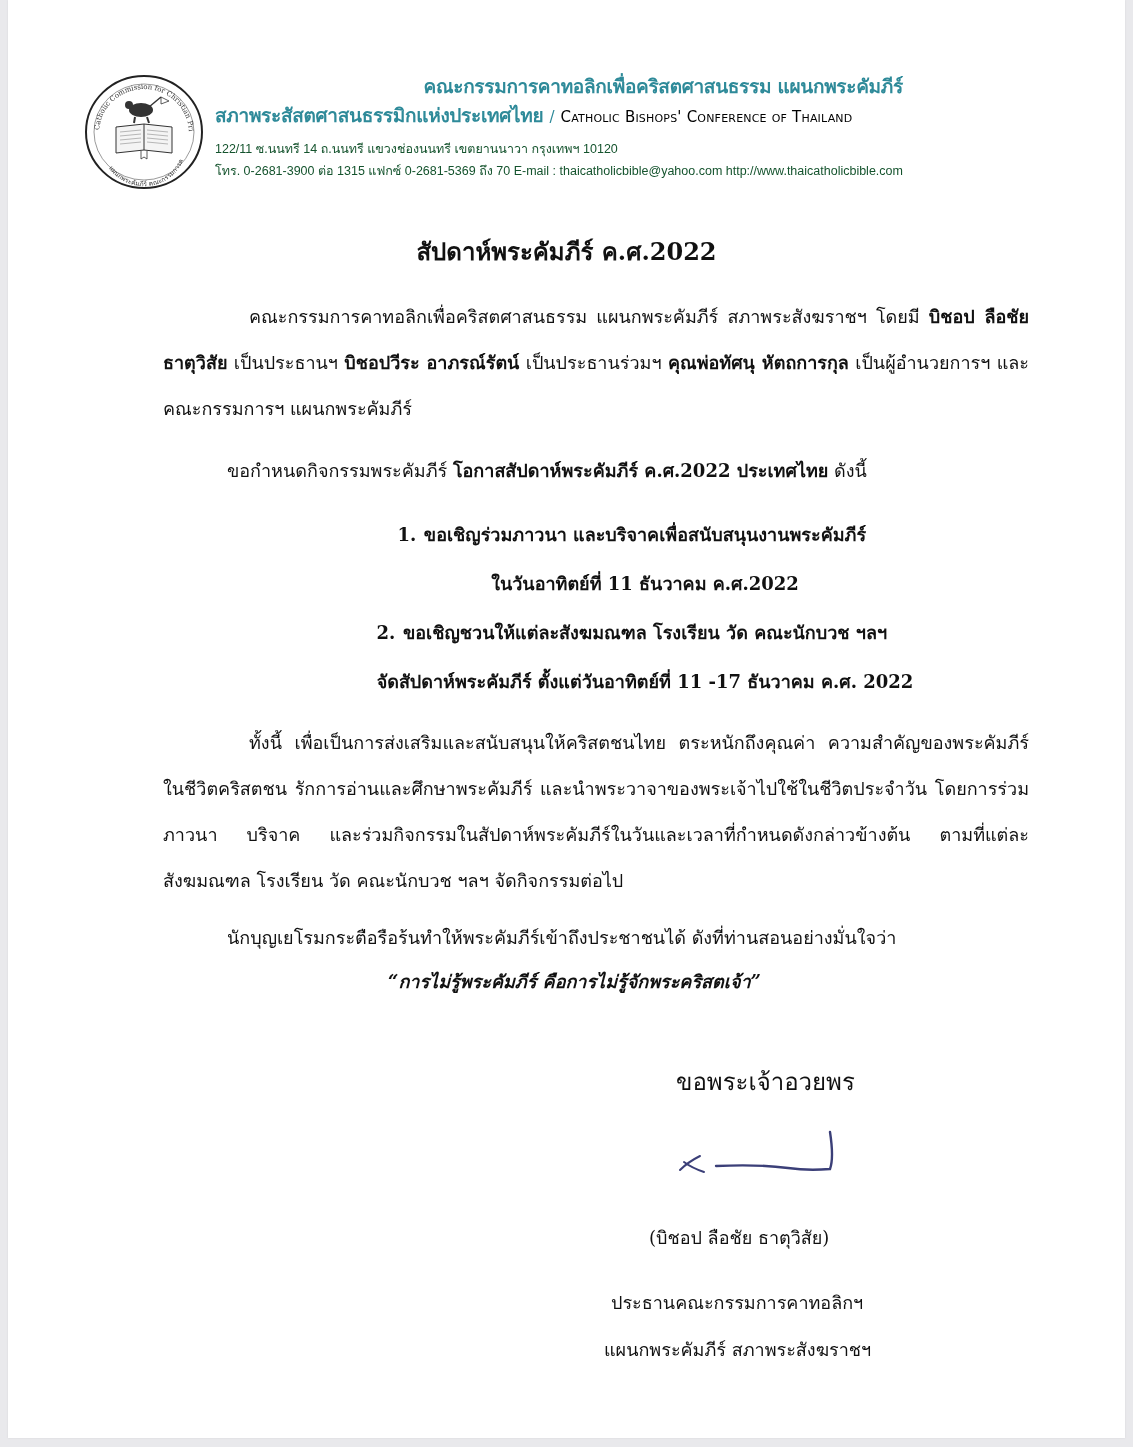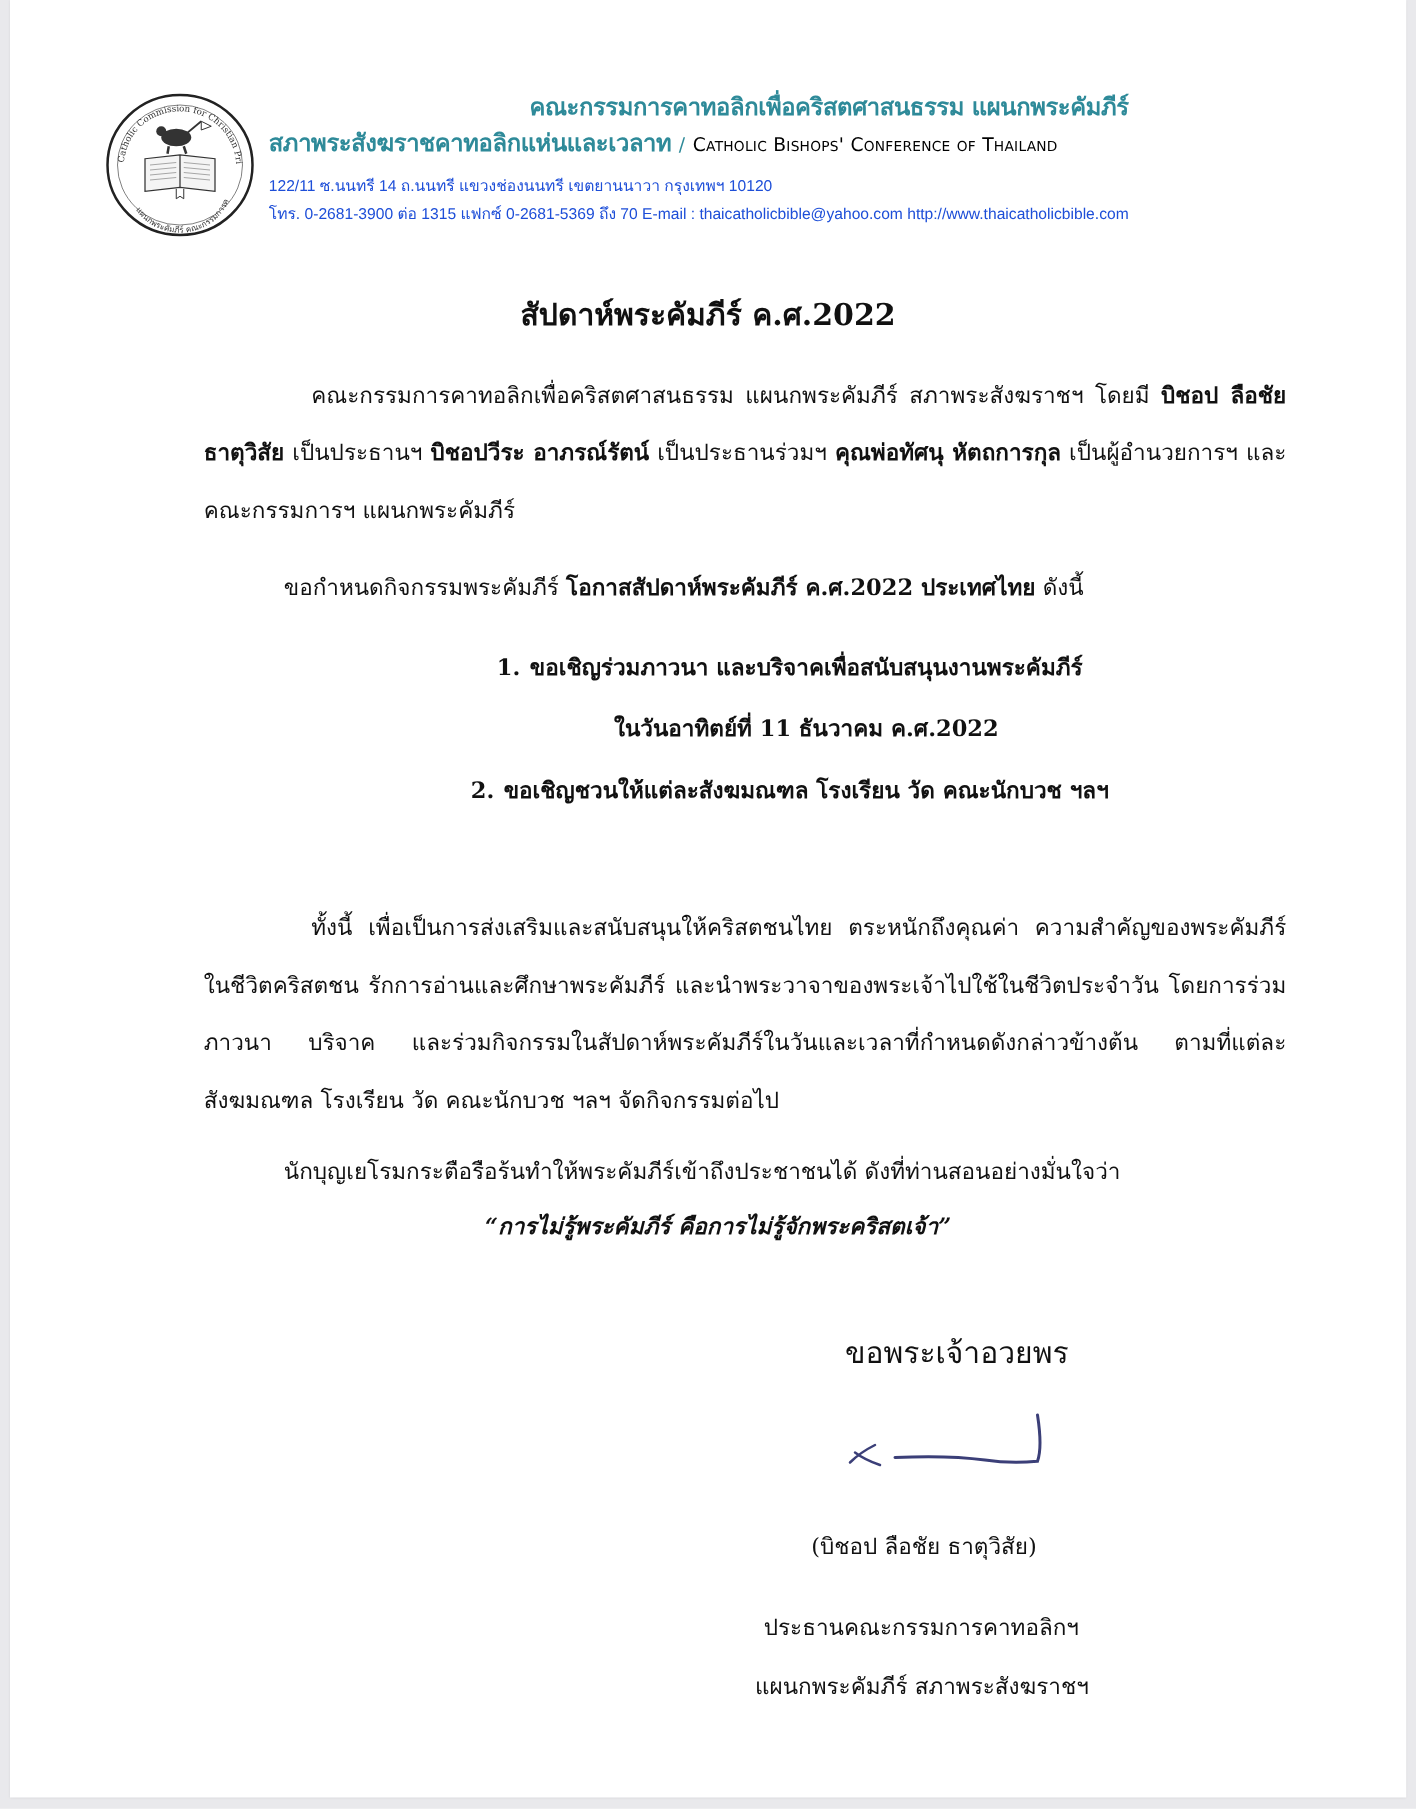--- a/index.html
+++ b/index.html
@@ -36,21 +36,21 @@
       height: 30px; line-height: 30px;
     }
     .lh-line2 .thai { font-weight: bold; letter-spacing: -0.3px; }
     .lh-line2 .sep { font-weight: normal; font-size: 15px; margin: 0 6px; }
     .lh-line2 .eng {
       font-weight: normal; font-size: 15px; font-variant: small-caps;
       letter-spacing: 0.2px; color: #000000;
     }
     .lh-addr, .lh-contact {
       font-family: "Liberation Sans", sans-serif;
-      color: #1d4ed8; font-size: 12.5px; white-space: nowrap;
+      color: #14532d; font-size: 12.5px; white-space: nowrap;
     }
     .lh-addr { margin-top: 8px; height: 22px; line-height: 22px; }
     .lh-contact { height: 22px; line-height: 22px; }
 
     
     .doc-title {
       position: absolute; left: 0; width: 100%; top: 232px;
       text-align: center; font-weight: bold; font-size: 24px;
       font-family: "DejaVu Serif", "Liberation Serif", serif;
     }
@@ -123,21 +123,21 @@
       <path d="M 58 78 L 58 86 L 61 84 L 64 86 L 64 78" fill="#fff" stroke="#333" stroke-width="0.8"></path>
       <path id="arcBot" d="M 22 88 A 42 40 0 0 0 100 88" fill="none"></path>
       <text font-size="6.5" fill="#333" font-family="DejaVu Sans, sans-serif">
         <textPath href="#arcBot" startOffset="8%">แผนกพระคัมภีร์ คณะกรรมการคาทอลิก</textPath>
       </text>
     </svg>
 
     <div class="lh-text">
       <div class="lh-line1">คณะกรรมการคาทอลิกเพื่อคริสตศาสนธรรม  แผนกพระคัมภีร์</div>
       <div class="lh-line2">
-        <span class="thai">สภาพระสังฆราชคาทอลิกแห่นและเวลาท</span><span class="sep">/</span><span class="eng">Catholic Bishops' Conference of Thailand</span>
+        <span class="thai">สภาพระสัสตศาสนธรรมิกแห่งประเทศไทย</span><span class="sep">/</span><span class="eng">Catholic Bishops' Conference of Thailand</span>
       </div>
       <div class="lh-addr">122/11 ซ.นนทรี 14 ถ.นนทรี แขวงช่องนนทรี เขตยานนาวา กรุงเทพฯ 10120</div>
       <div class="lh-contact">โทร. 0-2681-3900 ต่อ 1315 แฟกซ์ 0-2681-5369 ถึง 70 E-mail : thaicatholicbible@yahoo.com   http://www.thaicatholicbible.com</div>
     </div>
   </div>
 
   <div class="doc-title">สัปดาห์พระคัมภีร์ ค.ศ.2022</div>
 
   <div class="body-text para1">
     <span class="indent"></span><span>คณะกรรมการคาทอลิกเพื่อคริสตศาสนธรรม   แผนกพระคัมภีร์   สภาพระสังฆราชฯ     โดยมี </span><span class="b">บิชอป ลือชัย ธาตุวิสัย</span><span> เป็นประธานฯ </span><span class="b">บิชอปวีระ อาภรณ์รัตน์</span><span> เป็นประธานร่วมฯ </span><span class="b">คุณพ่อทัศนุ หัตถการกุล</span><span> เป็นผู้อำนวยการฯ และคณะกรรมการฯ แผนกพระคัมภีร์</span>
@@ -147,20 +147,21 @@
     <span class="indent"></span><span>ขอกำหนดกิจกรรมพระคัมภีร์ </span><span class="b">โอกาสสัปดาห์พระคัมภีร์ ค.ศ.2022  ประเทศไทย</span><span>  ดังนี้</span>
   </div>
 
   <div class="list">
     <div class="list-item">
       <div><span class="num">1.</span><span>ขอเชิญร่วมภาวนา และบริจาคเพื่อสนับสนุนงานพระคัมภีร์</span></div>
       <div class="cont">ในวันอาทิตย์ที่ 11 ธันวาคม ค.ศ.2022</div>
     </div>
     <div class="list-item">
       <div><span class="num">2.</span><span>ขอเชิญชวนให้แต่ละสังฆมณฑล โรงเรียน วัด คณะนักบวช ฯลฯ</span></div>
+      <div class="cont">จัดสัปดาห์พระคัมภีร์ ตั้งแต่วันอาทิตย์ที่ 11 -17 ธันวาคม ค.ศ. 2022</div>
     </div>
   </div>
 
   <div class="body-text para3">
     <span class="indent"></span><span>ทั้งนี้  เพื่อเป็นการส่งเสริมและสนับสนุนให้คริสตชนไทย  ตระหนักถึงคุณค่า  ความสำคัญของพระคัมภีร์ในชีวิตคริสตชน          รักการอ่านและศึกษาพระคัมภีร์          และนำพระวาจาของพระเจ้าไปใช้ในชีวิตประจำวัน    โดยการร่วมภาวนา    บริจาค    และร่วมกิจกรรมในสัปดาห์พระคัมภีร์ในวันและเวลาที่กำหนดดังกล่าวข้างต้น  ตามที่แต่ละสังฆมณฑล โรงเรียน วัด คณะนักบวช ฯลฯ  จัดกิจกรรมต่อไป</span>
   </div>
 
   <div class="para4">
     <span class="indent"></span><span>นักบุญเยโรมกระตือรือร้นทำให้พระคัมภีร์เข้าถึงประชาชนได้ ดังที่ท่านสอนอย่างมั่นใจว่า</span>
   </div>

